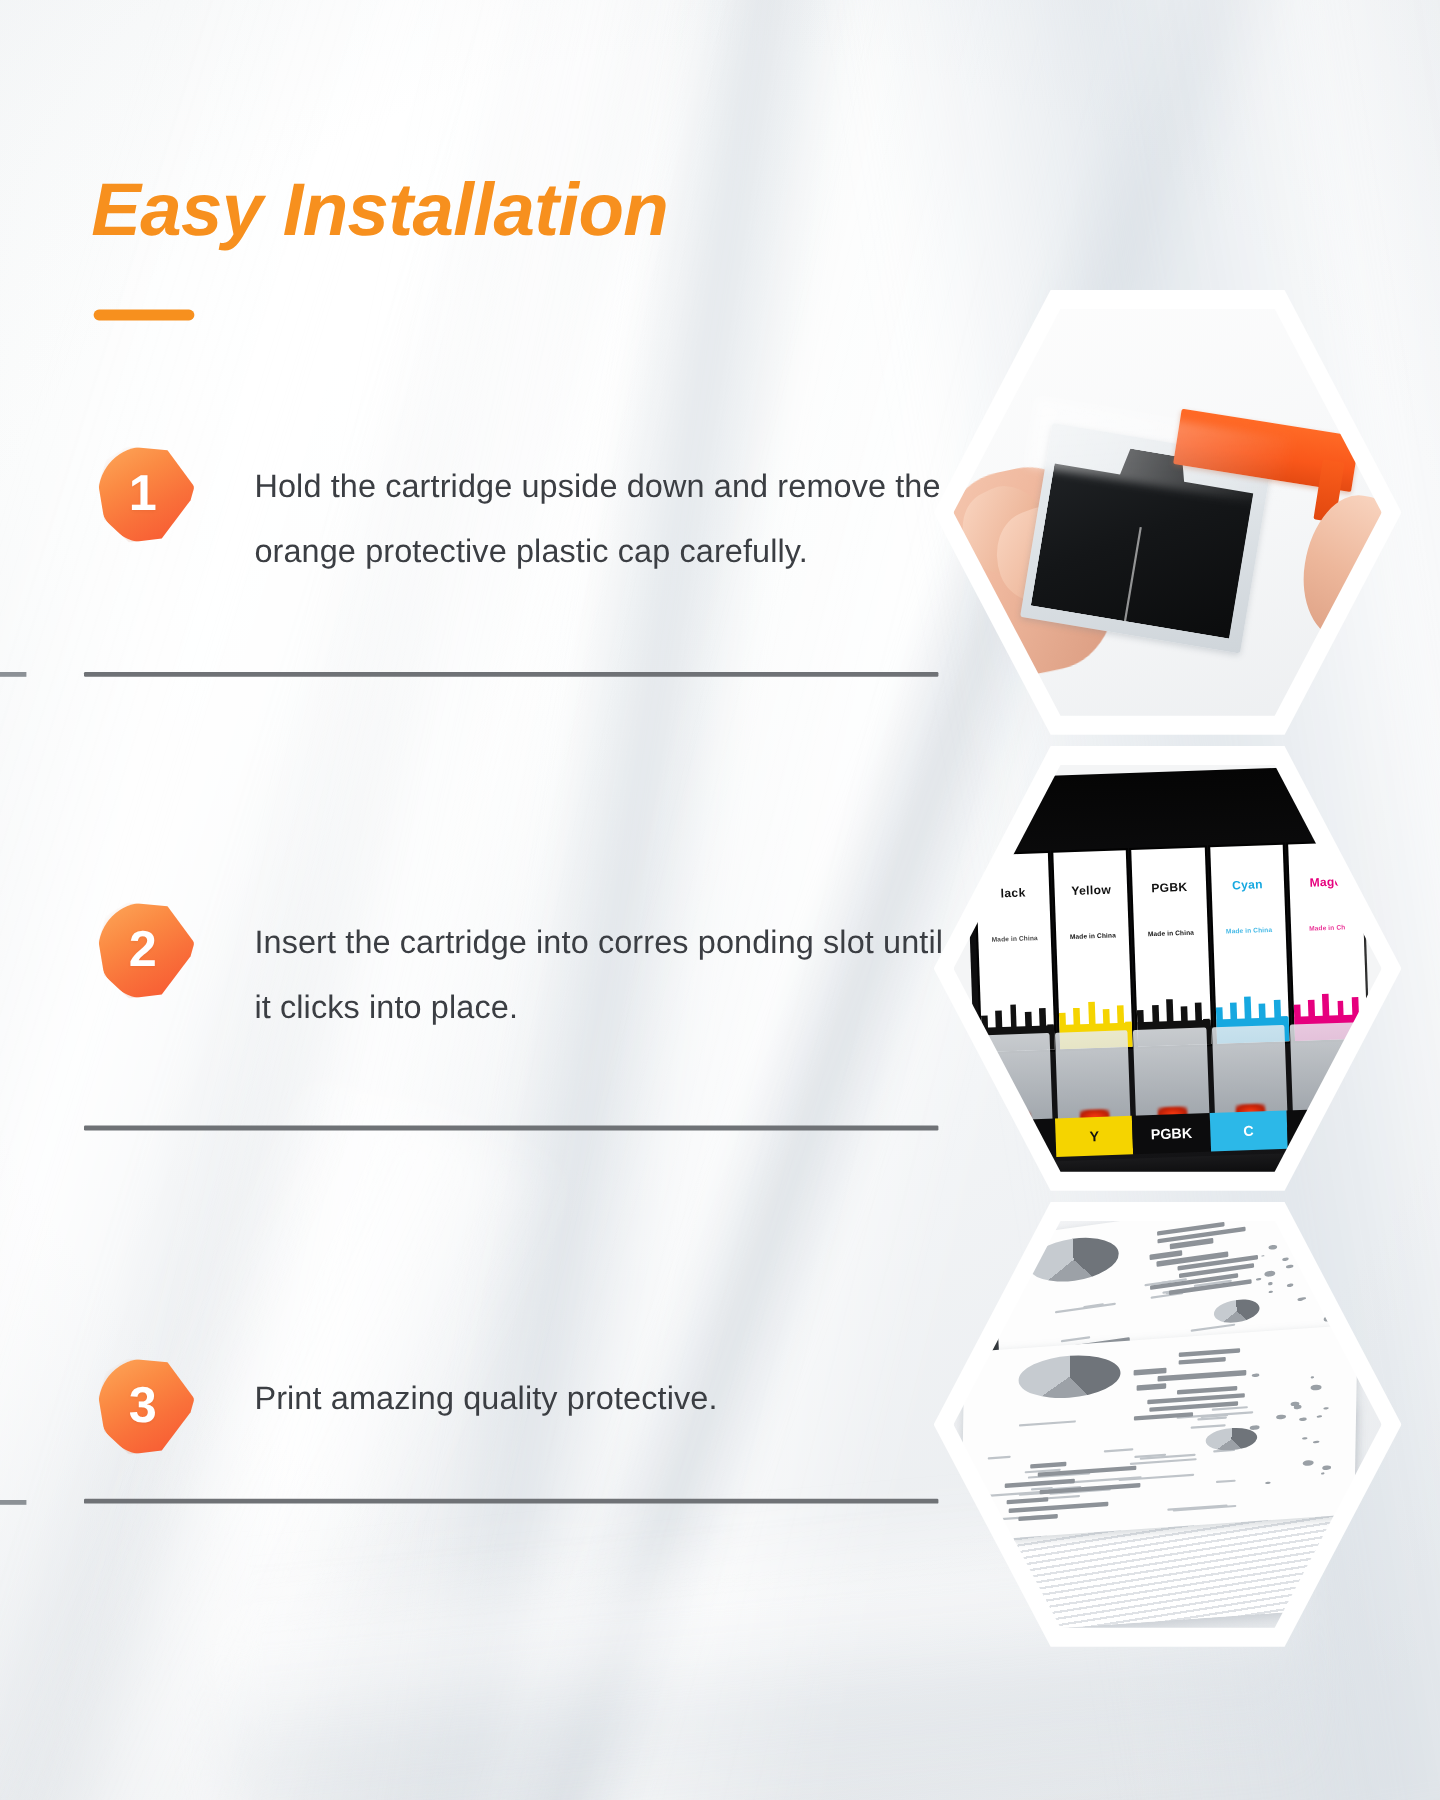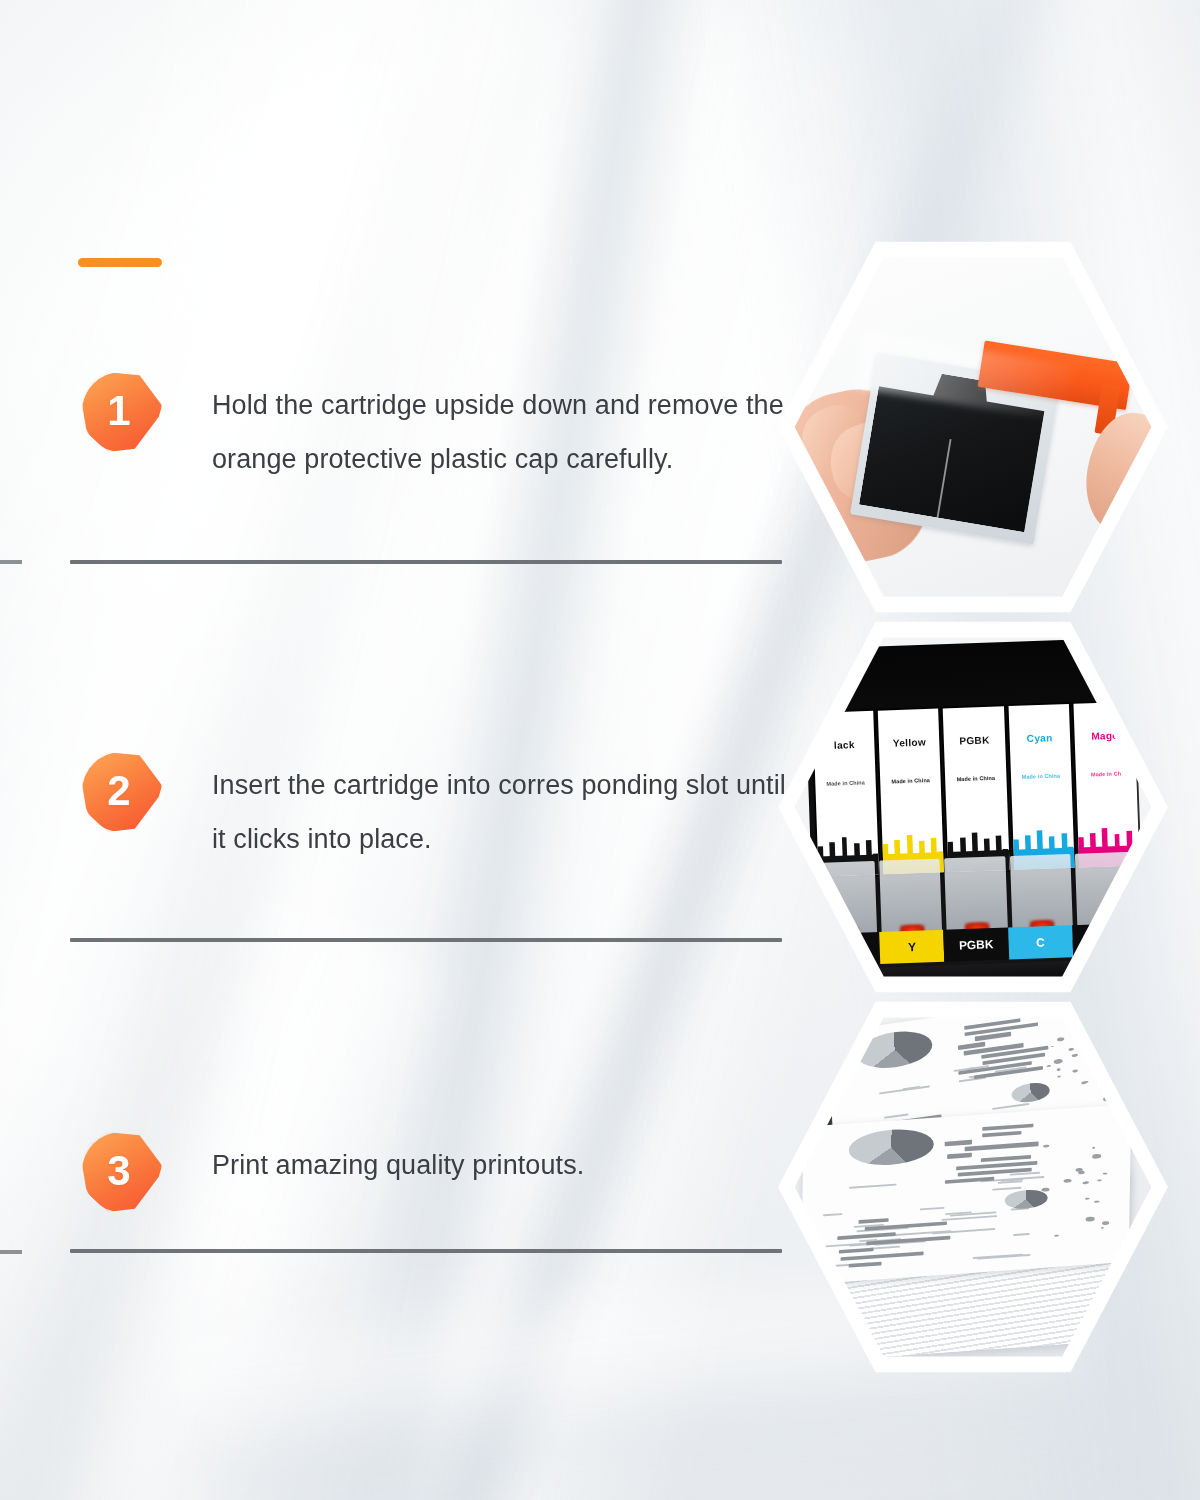--- a/index.html
+++ b/index.html
@@ -243,20 +243,21 @@
       <span class="f2"></span>
       <span class="f3"></span>
     <span class="f4"></span>
       <span class="f5"></span>
       <span class="f6"></span>
     <span class="f7"></span>
       <span class="f8"></span>
   </div>
   <div class="bg-vig"></div>
 
+  <div class="title">Easy Installation</div>
   <div class="title-rule"></div>
 
   <div class="steps">
 
     <div class="step step-1">
       <div class="badge">
         <span class="badge-num">1</span>
       </div>
       <div class="step-text">Hold the cartridge upside down and remove the orange protective plastic cap carefully.</div>
     </div>
@@ -265,21 +266,21 @@
       <div class="badge">
         <span class="badge-num">2</span>
       </div>
       <div class="step-text">Insert the cartridge into corres ponding slot until it clicks into place.</div>
     </div>
 
     <div class="step step-3">
       <div class="badge">
         <span class="badge-num">3</span>
       </div>
-      <div class="step-text">Print amazing quality printouts.</div>
+      <div class="step-text">Print amazing quality protective.</div>
     </div>
 
     <div class="divider d1"></div>
     <div class="divider d2"></div>
     <div class="divider d3"></div>
   </div>
 
   <div class="tick" style="left:0px;top:560px;"></div>
   <div class="tick" style="left:0px;top:1250px;"></div>
 

